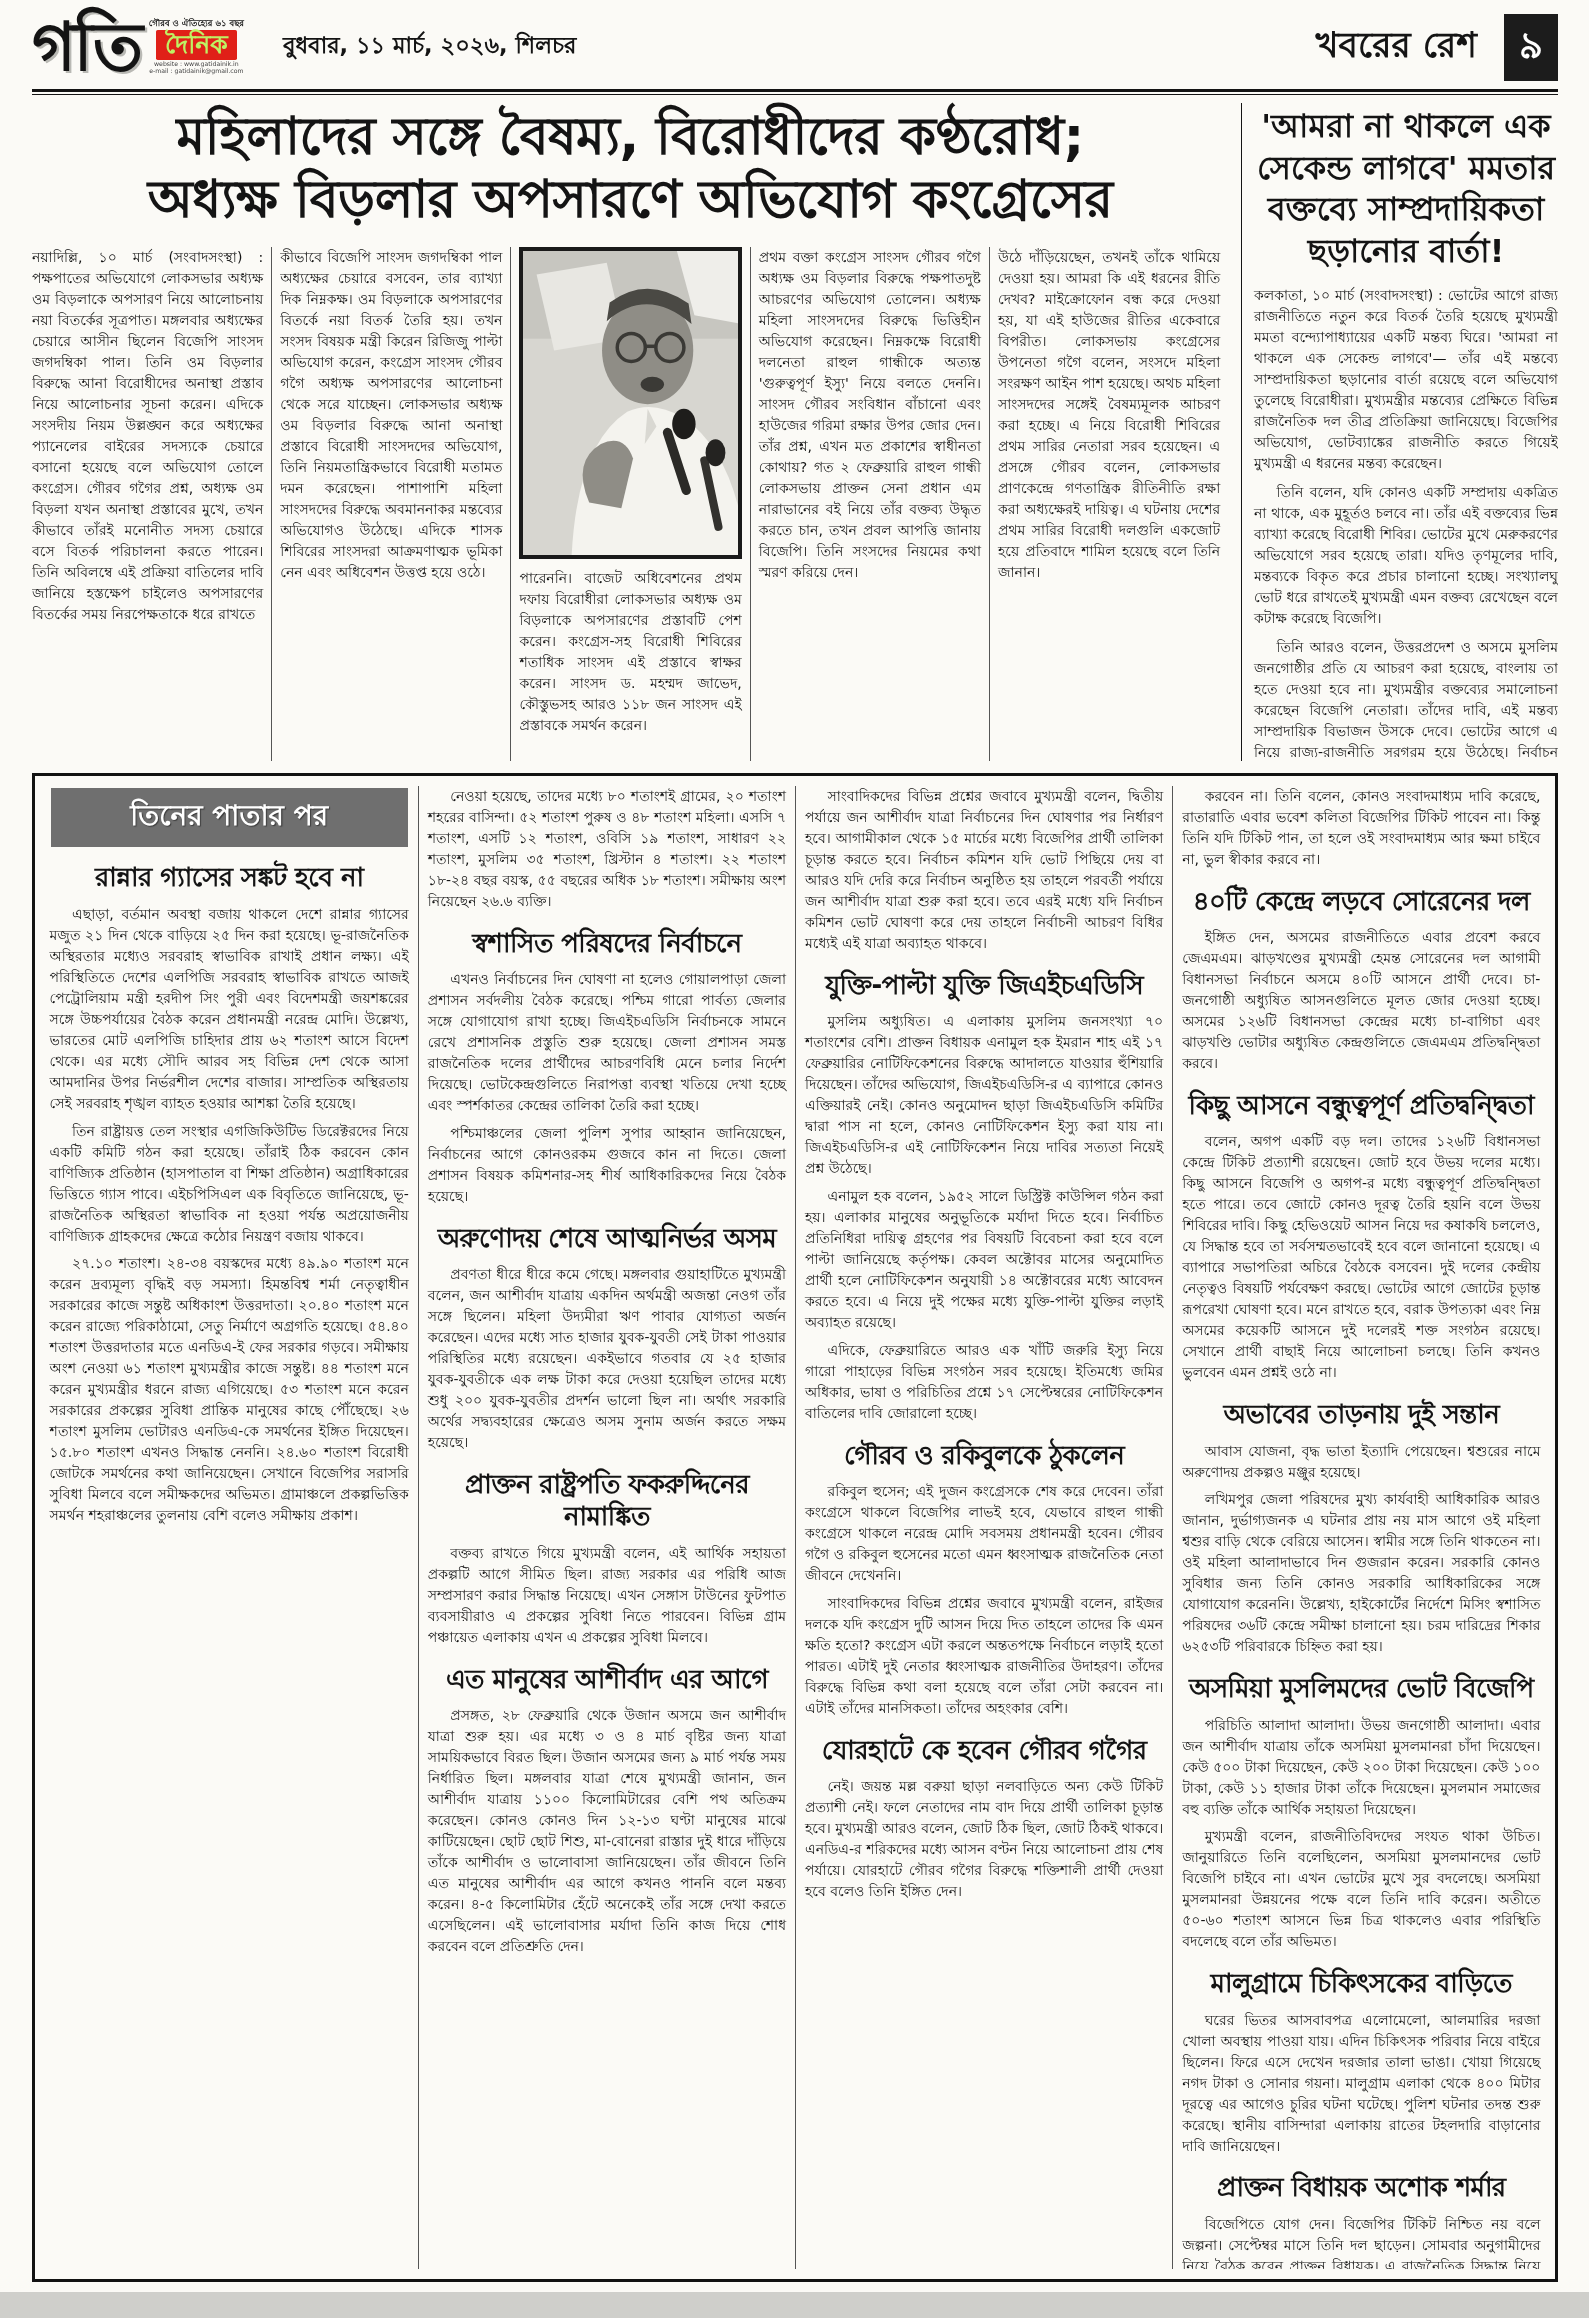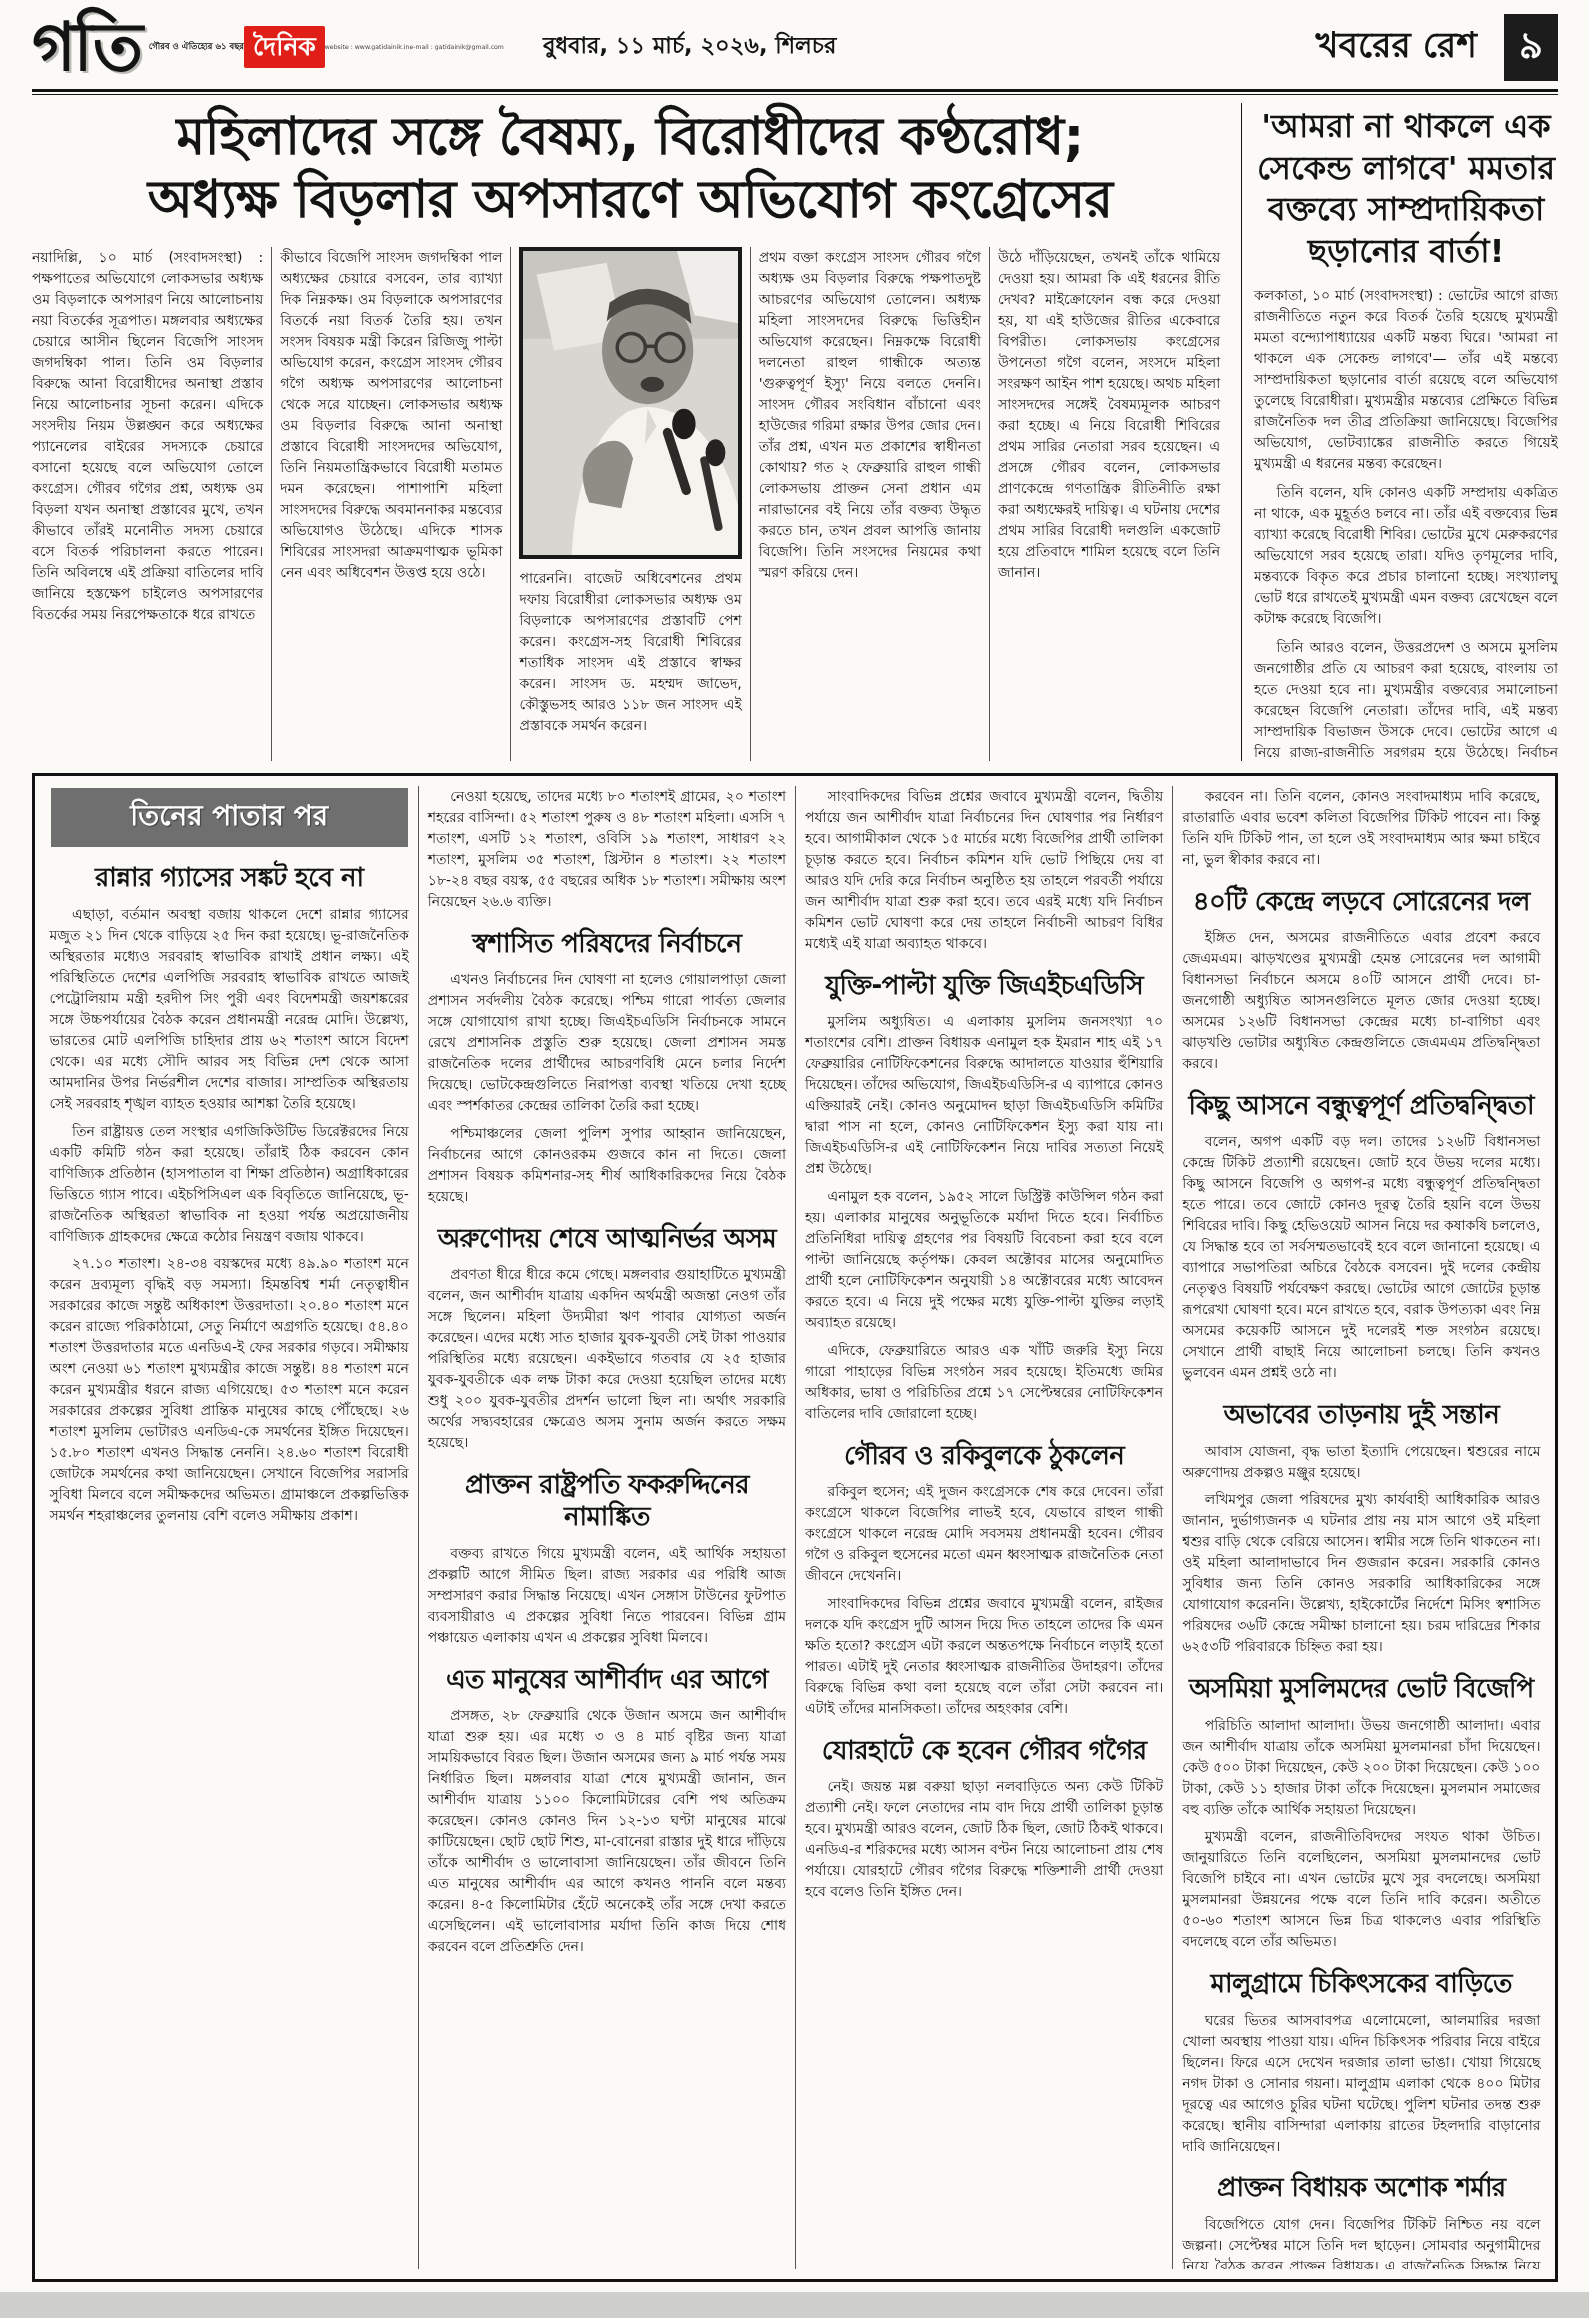--- a/index.html
+++ b/index.html
@@ -14,25 +14,25 @@
     box-sizing:border-box;
     padding:10px 32px 17px 32px;
   }
   
   .masthead{display:flex;align-items:center;height:74px;}
   .logo-block{display:flex;align-items:center;gap:8px;}
   .logo-main{
     font-size:67px;font-weight:bold;letter-spacing:-2.3px;
     text-shadow:2.3px 2.3px 0 #b9b9b4;line-height:1;
   }
-  .logo-right{display:flex;flex-direction:row;align-items:center;line-height:1.1;text-align:right;}
+  .logo-right{display:flex;flex-direction:column;align-items:center;line-height:1.1;text-align:right;}
   .logo-tagline{font-size:8.5px;font-weight:bold;color:#222;}
   .logo-sub{
-    background:#e02018;color:#ffffff;font-weight:bold;font-size:25px;
-    padding:7px 9px;border-radius:1.7px;margin:1.7px 0;
+    background:#e02018;color:#bef264;font-weight:bold;font-size:25px;
+    padding:1px 9px;border-radius:1.7px;margin:1.7px 0;
   }
   .logo-contact{font-size:6.2px;color:#444;}
   .date-line{font-size:22.5px;font-weight:bold;margin-left:39px;white-space:nowrap;}
   .mast-spacer{flex:1;}
   .section-title{font-size:35px;font-weight:bold;margin-right:27px;white-space:nowrap;}
   .page-number{
     background:#1c1c1c;color:#fff;font-size:37px;font-weight:bold;
     width:54px;height:67px;display:flex;align-items:center;justify-content:center;
   }
   .masthead-rule{height:3.4px;background:#141414;margin-top:4.5px;}

